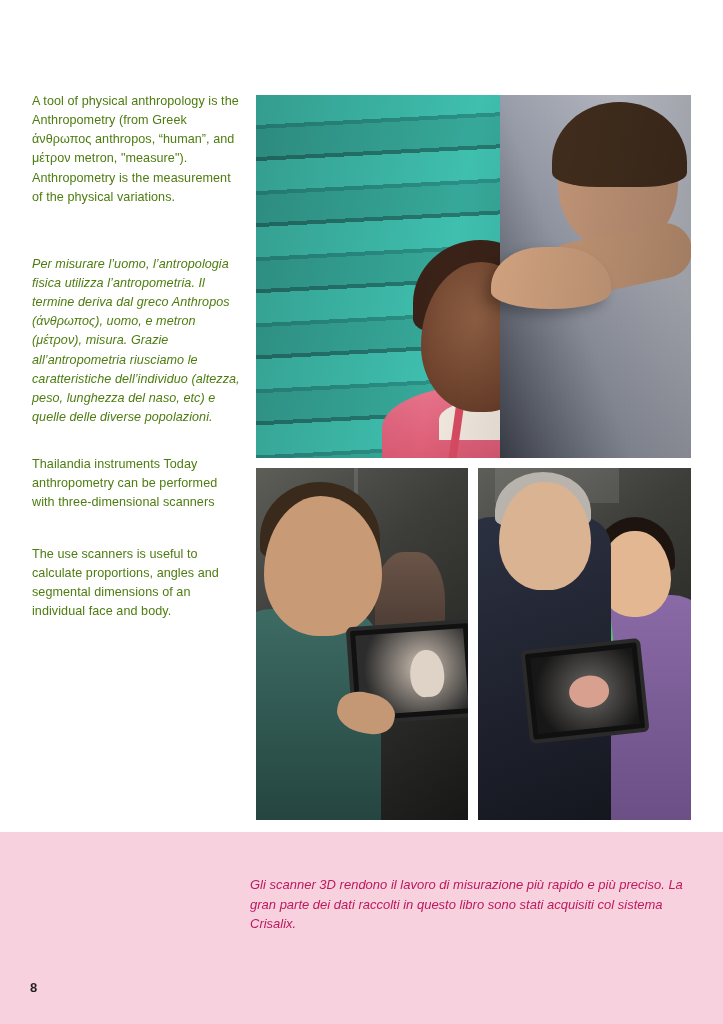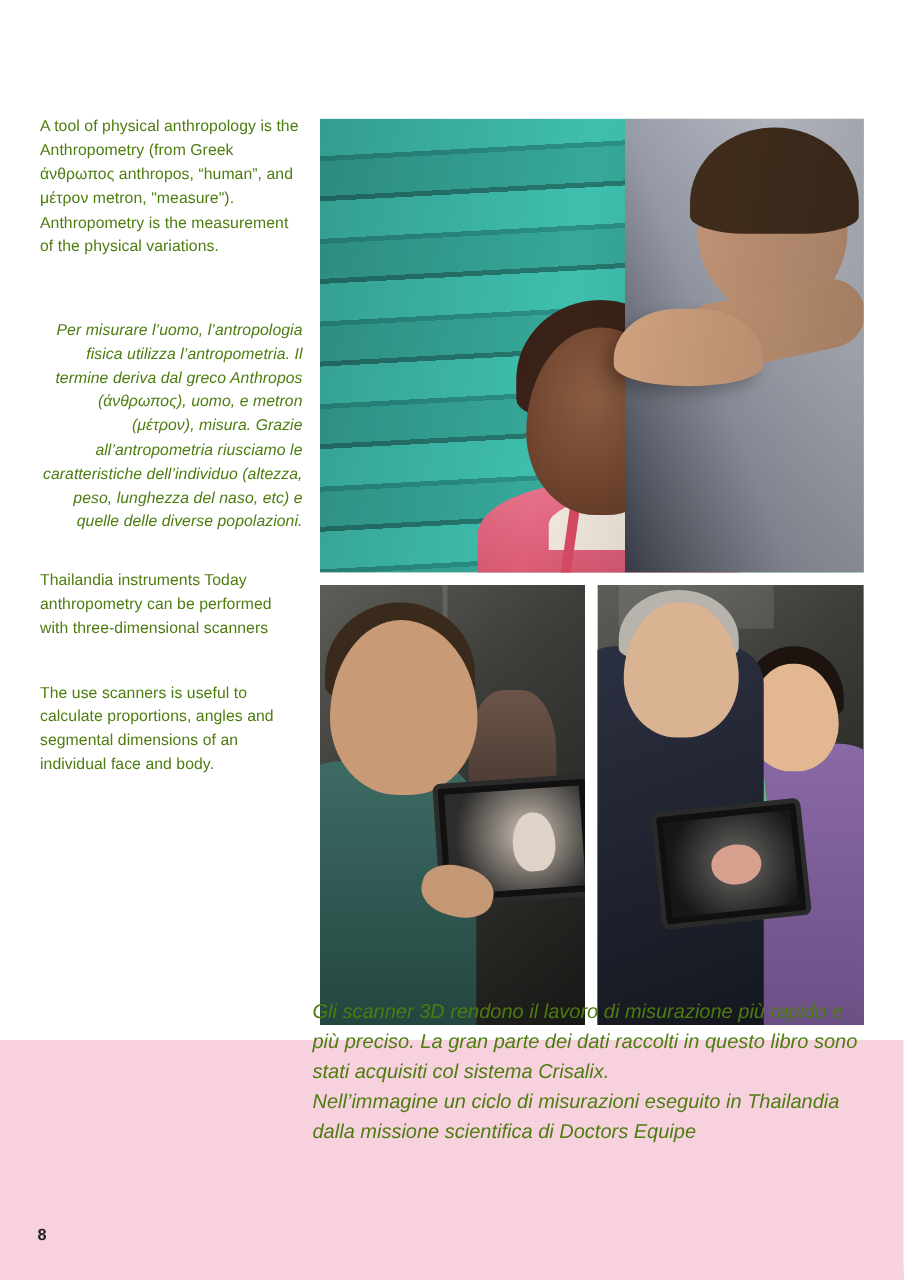--- a/index.html
+++ b/index.html
@@ -38,21 +38,21 @@
     width: 210px;
     color: #4d7c0f;
   }
   .para {
     font-size: 12.6px;
     line-height: 1.52;
     margin: 0 0 0 0;
     letter-spacing: .005em;
   }
   .para.en { font-style: normal; }
-  .para.it { font-style: italic; text-align: right; }
+  .para.it { font-style: italic; }
 
   .block-gap-lg { height: 48px; }
   .block-gap-md { height: 28px; }
   .block-gap-sm { height: 16px; }
 
   
   .img {
     position: absolute;
     overflow: hidden;
     background: #ccc;
@@ -383,26 +383,26 @@
     top: 0;
     width: 58%;
     height: 10%;
     background: rgba(255,255,255,.10);
   }
 
   
   .caption {
     position: absolute;
     left: 250px;
-    top: 798px;
+    top: 875px;
     width: 442px;
-    font-size: 16px;
+    font-size: 13px;
     font-style: italic;
     line-height: 1.5;
-    color: #4d7c0f;
+    color: #be185d;
   }
   .caption p { margin: 0; }
 
   
   .page-number {
     position: absolute;
     left: 30px;
     top: 980px;
     font-size: 13px;
     font-weight: bold;
@@ -474,18 +474,17 @@
     <div class="man-head"></div>
     <div class="tablet2">
       <div class="tablet2-screen">
         <div class="tablet2-face"></div>
       </div>
     </div>
   </div>
 
   <div class="caption">
     <p>Gli scanner 3D rendono il lavoro di misurazione più rapido e più preciso. La gran parte dei dati raccolti in questo libro sono stati acquisiti col sistema Crisalix.</p>
-    <p>Nell’immagine un ciclo di misurazioni eseguito in Thailandia dalla missione scientifica di Doctors Equipe</p>
   </div>
 
   <div class="page-number">8</div>
 
 </div>
 
 </body></html>

